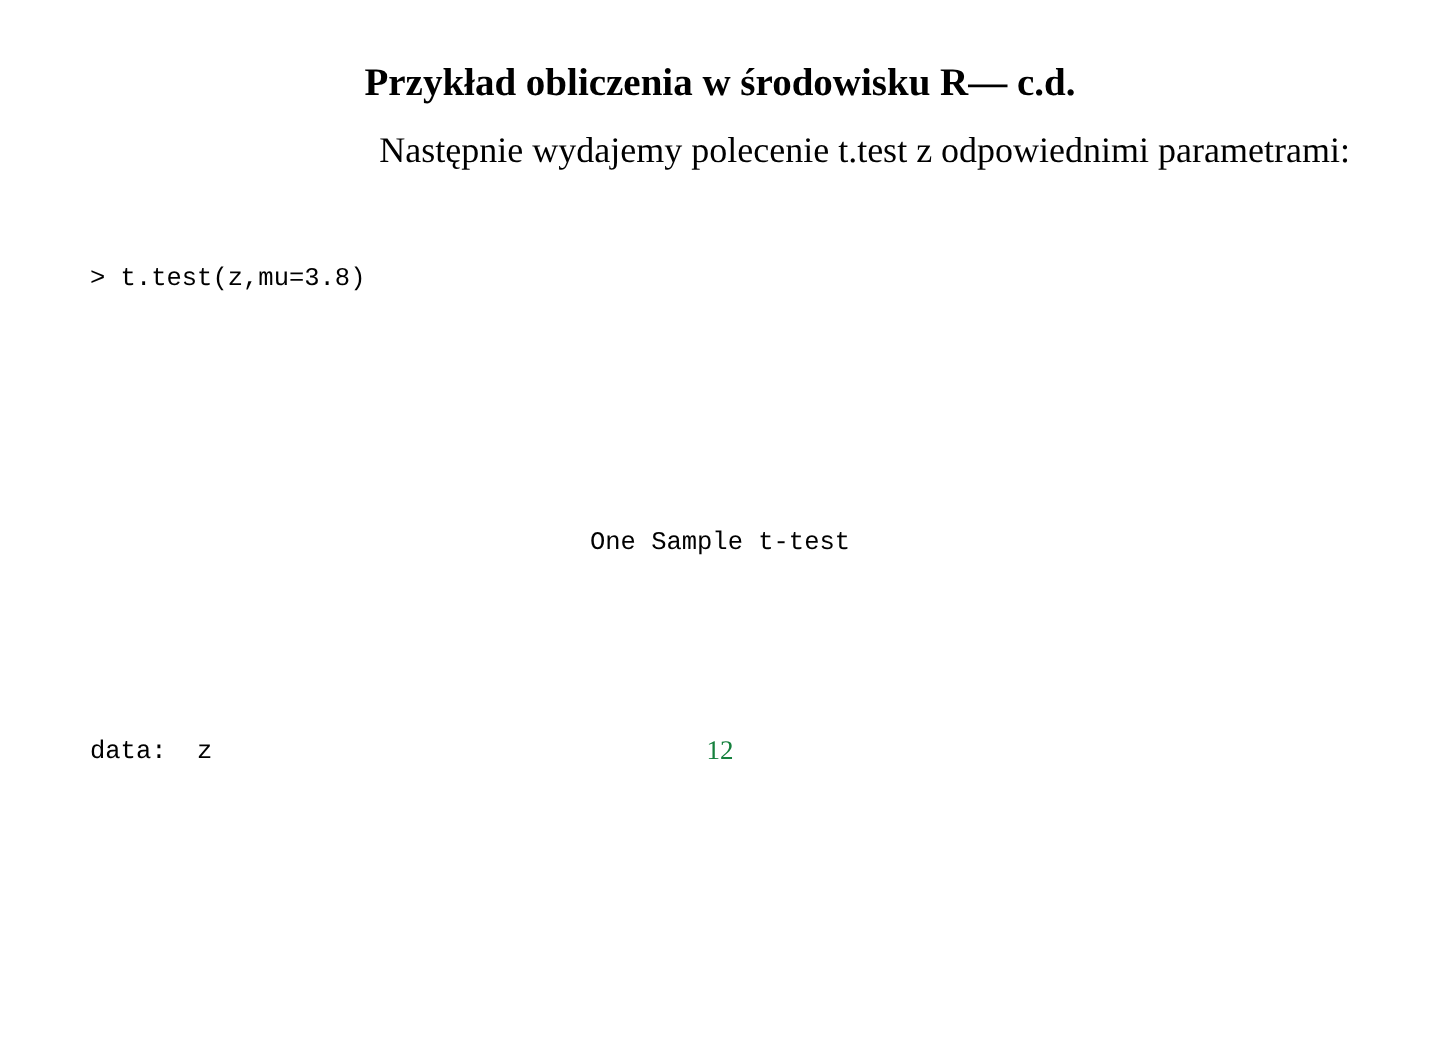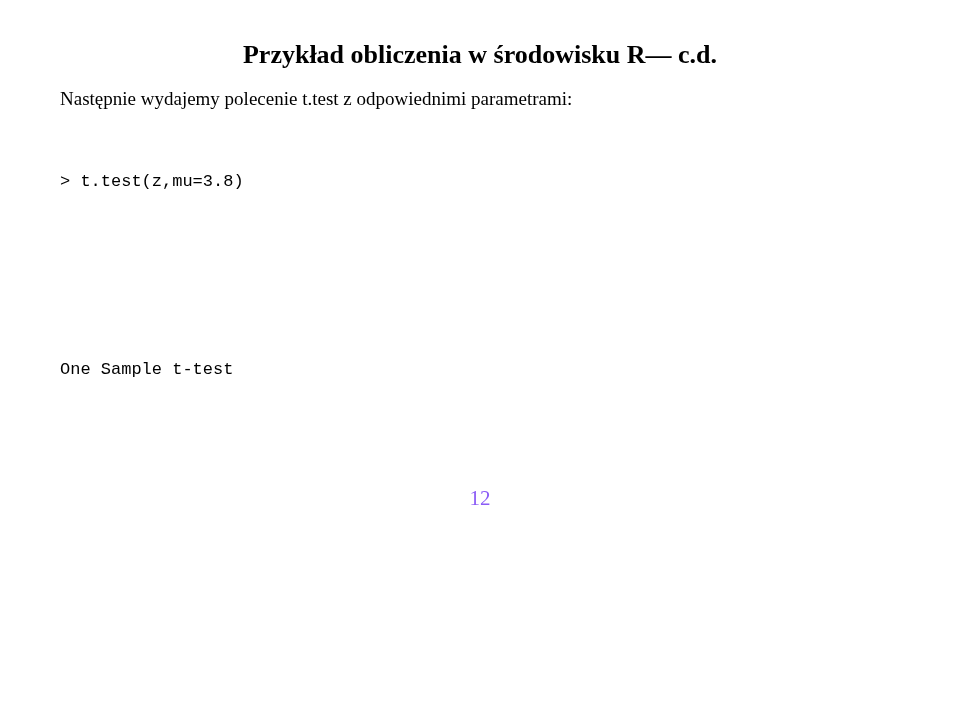--- a/index.html
+++ b/index.html
@@ -26,68 +26,69 @@
 
     .title {
       text-align: center;
       font-size: 26px;
       font-weight: bold;
       margin-bottom: 18px;
       font-family: Georgia, serif;
     }
 
     .subtitle {
-      text-align: left;
-      font-size: 19px;
+      text-align: right;
+      font-size: 24px;
       margin-bottom: 6px;
       font-family: Georgia, serif;
     }
 
     .code-block {
       font-family: 'Courier New', Courier, monospace;
       font-size: 17px;
       line-height: 1.55;
       margin-top: 6px;
       white-space: pre;
       color: #000;
     }
 
     .command-line {
-      margin-bottom: 18px;
+      margin-bottom: 6px;
     }
 
     .output-block {
       margin-top: 0px;
     }
 
     .page-number {
       position: absolute;
       bottom: 28px;
       left: 50%;
       transform: translateX(-50%);
       font-family: Georgia, serif;
-      font-size: 21px;
-      color: #8b5cf6;
+      font-size: 18px;
+      color: #15803d;
     }
   </style>
 </head>
 <body>
 
 <div class="page">
 
   <h1 class="title">Przykład obliczenia w środowisku R— c.d.</h1>
 
   <p class="subtitle">Następnie wydajemy polecenie t.test z odpowiednimi parametrami:</p>
 
   <div class="code-block">
     <div class="command-line">&gt; t.test(z,mu=3.8)</div>
 
     <div class="output-block">
-      <div style="text-align:left; margin-bottom:8px; margin-top:12px;">One Sample t-test</div>
+      <div style="text-align:center; margin-bottom:8px; margin-top:12px;">One Sample t-test</div>
       <div></div>
+      <div>data:  z</div>
       
       
       
       
       
     </div>
   </div>
 
   <div class="page-number">12</div>
 </div>

